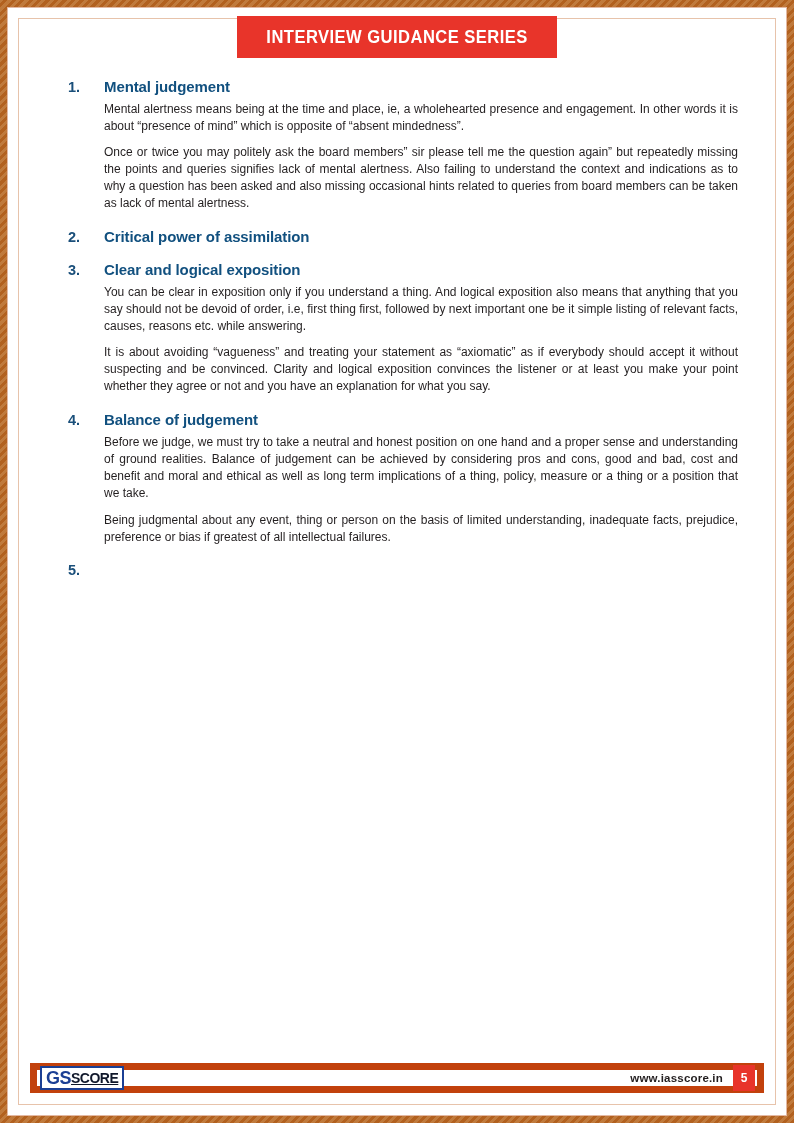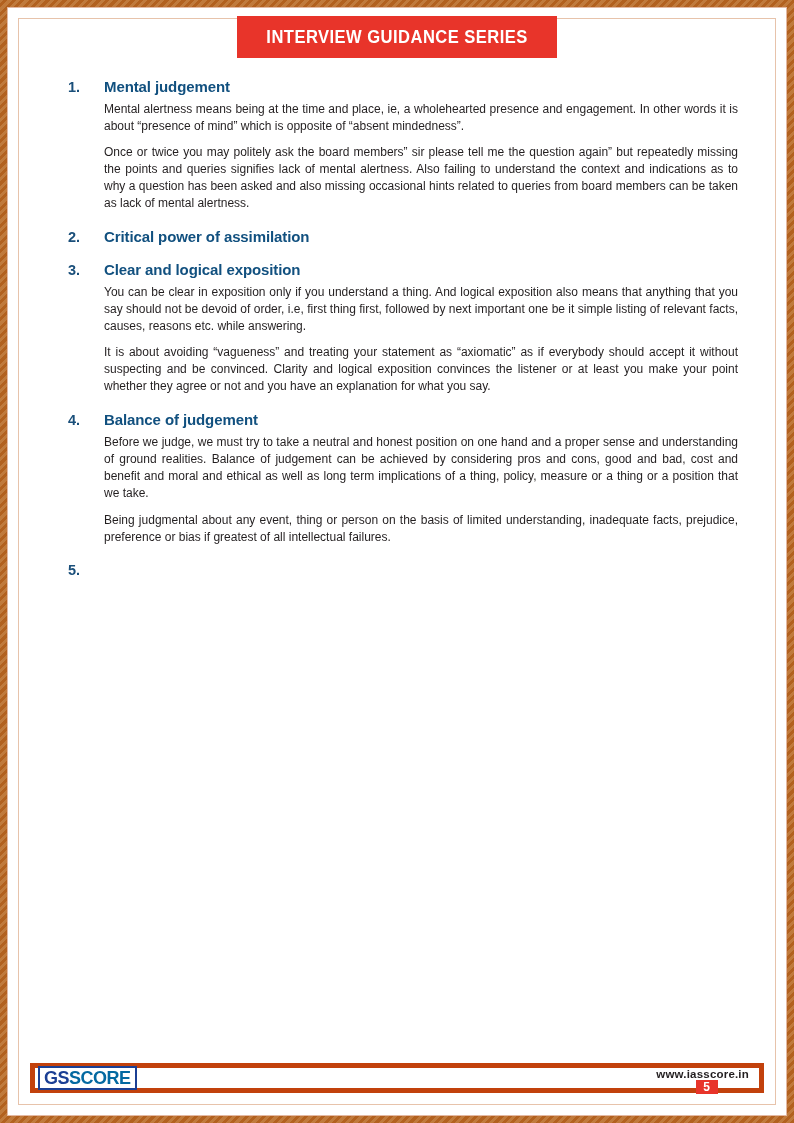--- a/index.html
+++ b/index.html
@@ -97,21 +97,21 @@
     line-height: 1.42;
     text-align: justify;
   }
   .para:last-child { margin-bottom: 0; }
   .footer {
     position: absolute;
     left: 22px;
     right: 22px;
     bottom: 22px;
     height: 30px;
-    border: 5px solid #c2410c;
+    border: 7px solid #c2410c;
     display: flex;
     align-items: center;
     justify-content: space-between;
     padding: 0 0 0 0;
     background: #ffffff;
   }
   .logo {
     display: flex;
     align-items: center;
     border: 2px solid #1b3f94;
@@ -121,30 +121,30 @@
     background: #fff;
   }
   .logo .gs {
     color: #1b3f94;
     font-weight: bold;
     font-size: 18px;
     letter-spacing: -0.5px;
     font-family: "Liberation Sans", sans-serif;
   }
   .logo .score {
-    color: #0369a1;
-    font-weight: bold;
-    font-size: 18px;
+    color: #0f172a;
+    font-weight: bold;
+    font-size: 14px;
     letter-spacing: -0.5px;
+    text-decoration: underline;
   }
   .footer-right {
     display: flex;
     align-items: center;
     height: 100%;
-    flex-direction: column;
   }
   .site {
     color: #231f20;
     font-weight: bold;
     font-size: 11.5px;
     margin-right: 10px;
     letter-spacing: 0.2px;
   }
   .pagenum {
     background: #e8342a;

